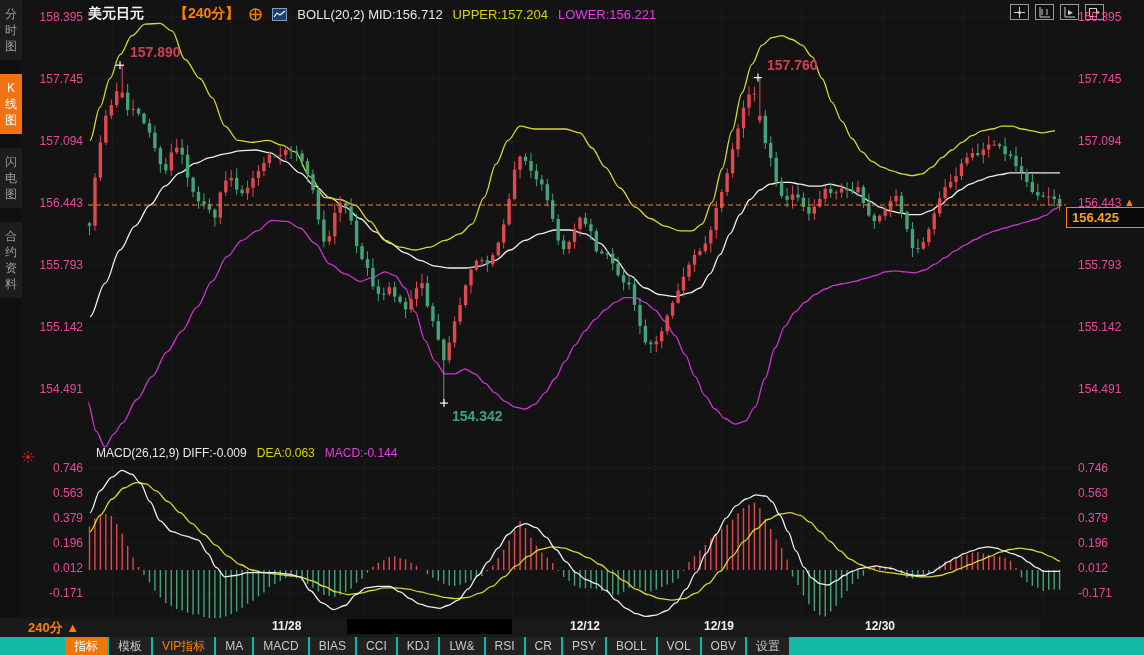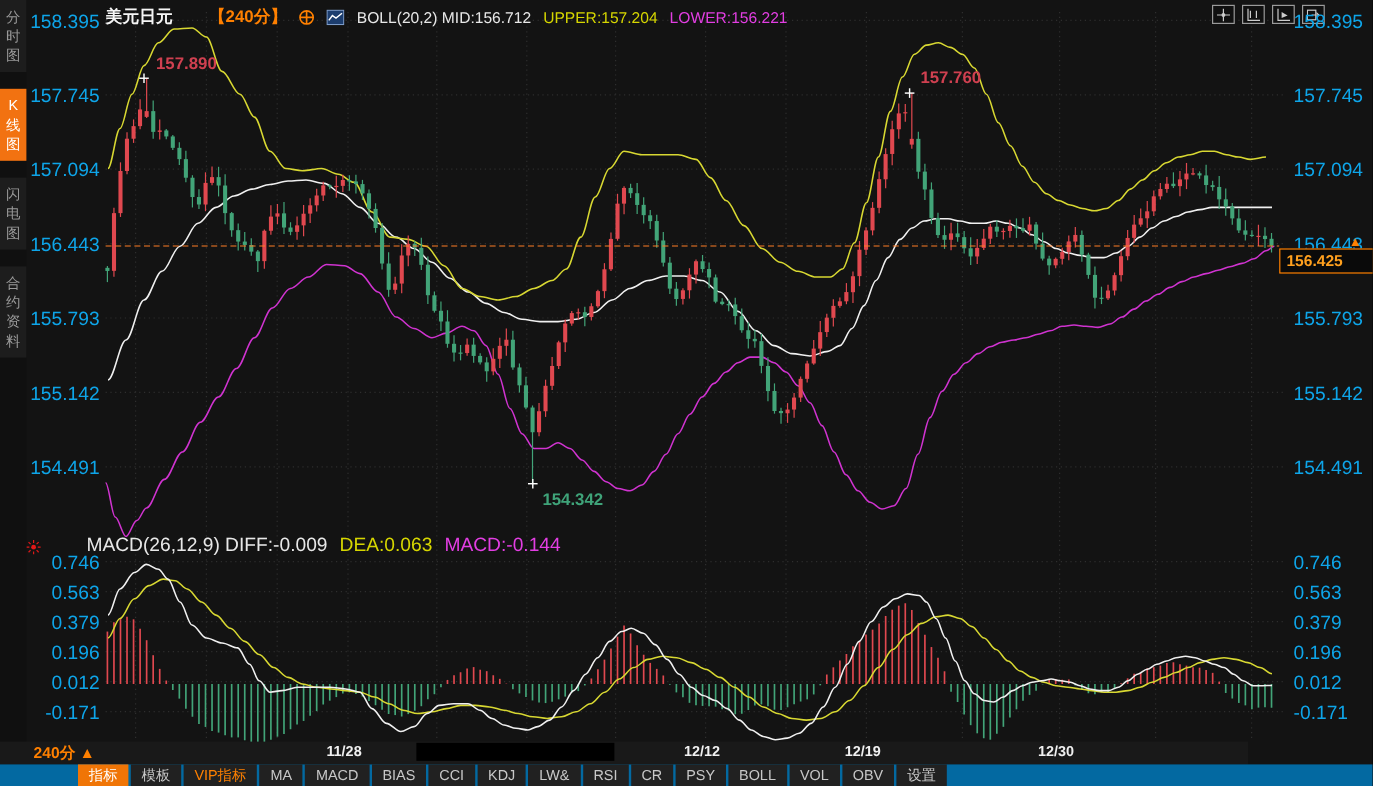--- a/index.html
+++ b/index.html
@@ -16,37 +16,37 @@
   .hdr{left:88px;top:5px;height:18px;display:flex;align-items:center;gap:10px;white-space:nowrap;}
   .sym{color:#f5f5f5;font-size:14px;font-weight:bold;}
   .per{color:#ff8000;font-size:14px;font-weight:bold;margin-left:20px;}
   .boll{color:#e8e8e8;font-size:13px;}
   .upper{color:#d6d600;font-size:13px;}
   .lower{color:#e23ee2;font-size:13px;}
   .tr-icons{right:40px;top:4px;display:flex;gap:6px;}
   .tico{width:17px;height:14px;border:1px solid #9a9a9a;display:flex;align-items:center;
         justify-content:center;cursor:pointer;background:#101010;}
   
-  .pl{position:absolute;color:#0ea5e9;font-size:16px;}
+  .pl{position:absolute;color:#ec4899;font-size:12px;}
   .pl.left{right:1061px;text-align:right;width:70px;}
   .pl.right{left:1078px;text-align:left;width:70px;}
   .badge{position:absolute;left:1066px;top:207px;width:72px;height:19px;border:1px solid #ff8000;
          background:#0a0a0a;color:#ffa01e;font-size:13px;font-weight:bold;line-height:19px;padding-left:5px;}
   .pin{position:absolute;left:1124px;top:196px;color:#ff8000;font-size:11px;}
   
-  .macd-hdr{left:72px;top:446px;display:flex;gap:10px;white-space:nowrap;font-size:16px;}
+  .macd-hdr{left:96px;top:446px;display:flex;gap:10px;white-space:nowrap;font-size:12px;}
   .macd-hdr .w{color:#e8e8e8;} .macd-hdr .y{color:#d6d600;} .macd-hdr .m{color:#e23ee2;}
   .sun{left:22px;top:449px;}
   
   .daterow{left:0;top:618px;width:1040px;height:19px;background:#191919;}
   .period-btn{position:absolute;left:28px;top:1px;color:#ff8000;font-size:13px;font-weight:bold;cursor:pointer;}
   .dlabel{position:absolute;top:1px;color:#f0f0f0;font-size:12px;font-weight:bold;}
   .thumb{position:absolute;left:347px;top:1px;width:165px;height:15px;background:#000;cursor:grab;}
   
-  .toolbar{left:0;top:637px;width:1144px;height:18px;background:#0369a1;display:flex;gap:2px;
+  .toolbar{left:0;top:637px;width:1144px;height:18px;background:#14b8a6;display:flex;gap:2px;
            padding-left:65px;box-sizing:border-box;}
   .tab{background:#212121;color:#c8c8c8;font-size:12px;line-height:18px;padding:0 9px;cursor:pointer;white-space:nowrap;}
   .tab.active{background:#f07506;color:#fff;}
   .tab.vip{color:#ff8000;}
   .wm{left:1000px;top:595px;color:#b9b9b9;font-size:30px;letter-spacing:2px;font-weight:400;}
 </style>
 </head>
 <body>
 
 <div class="app">

